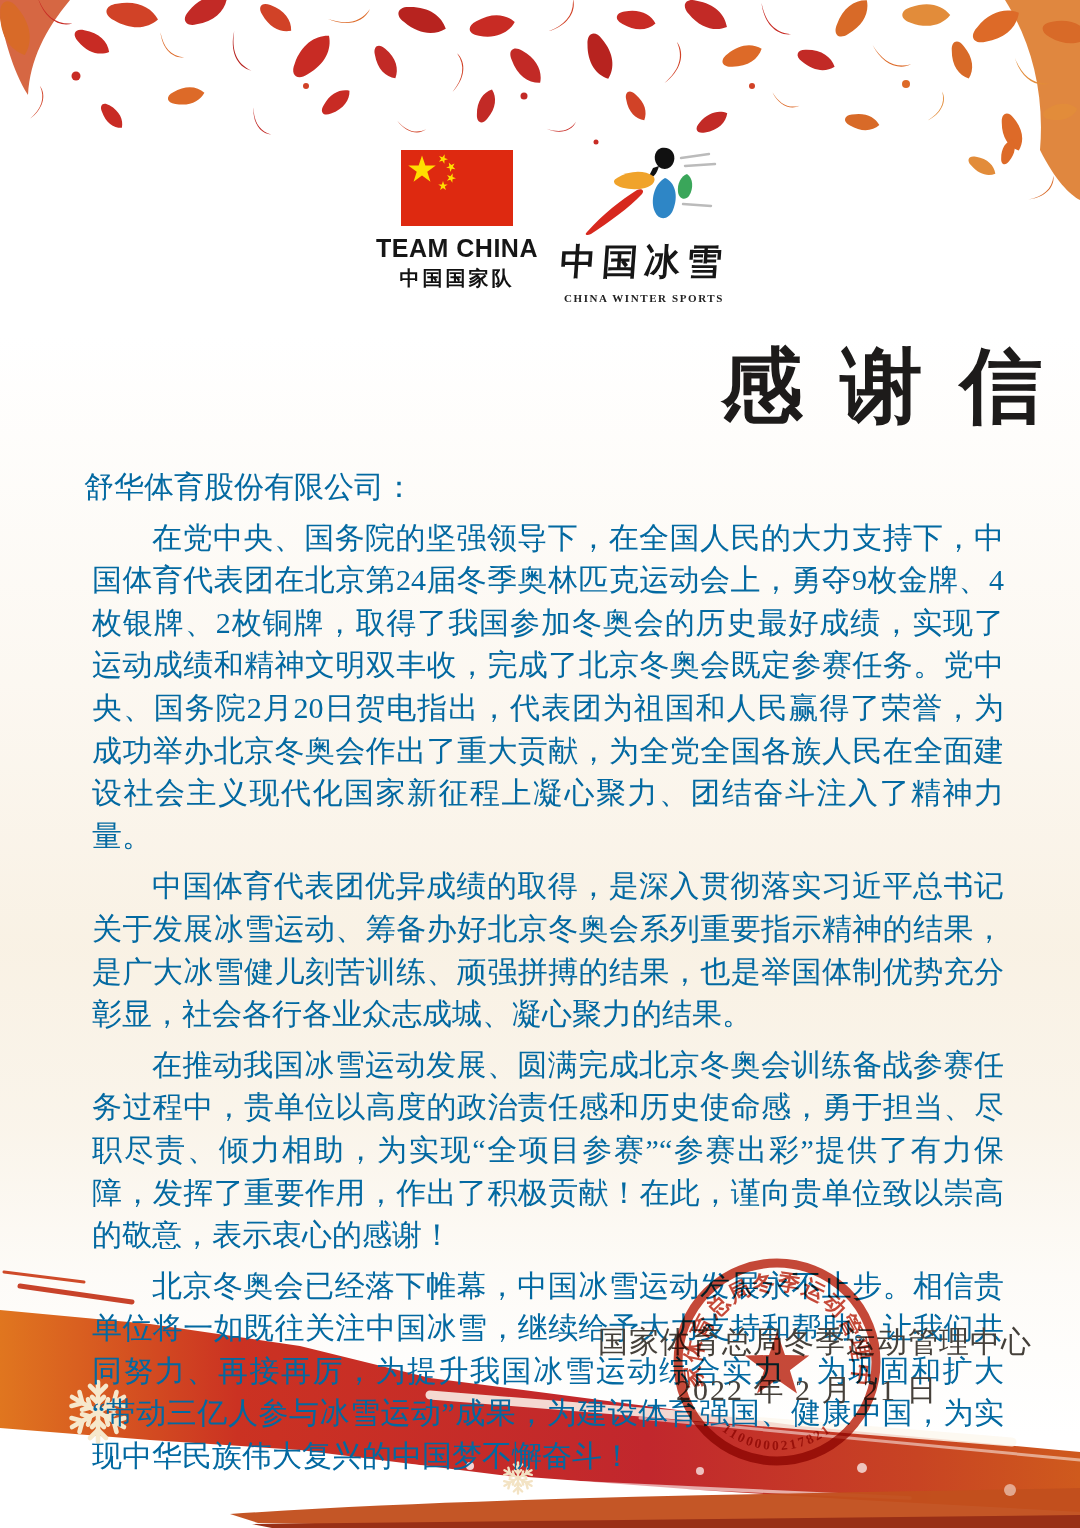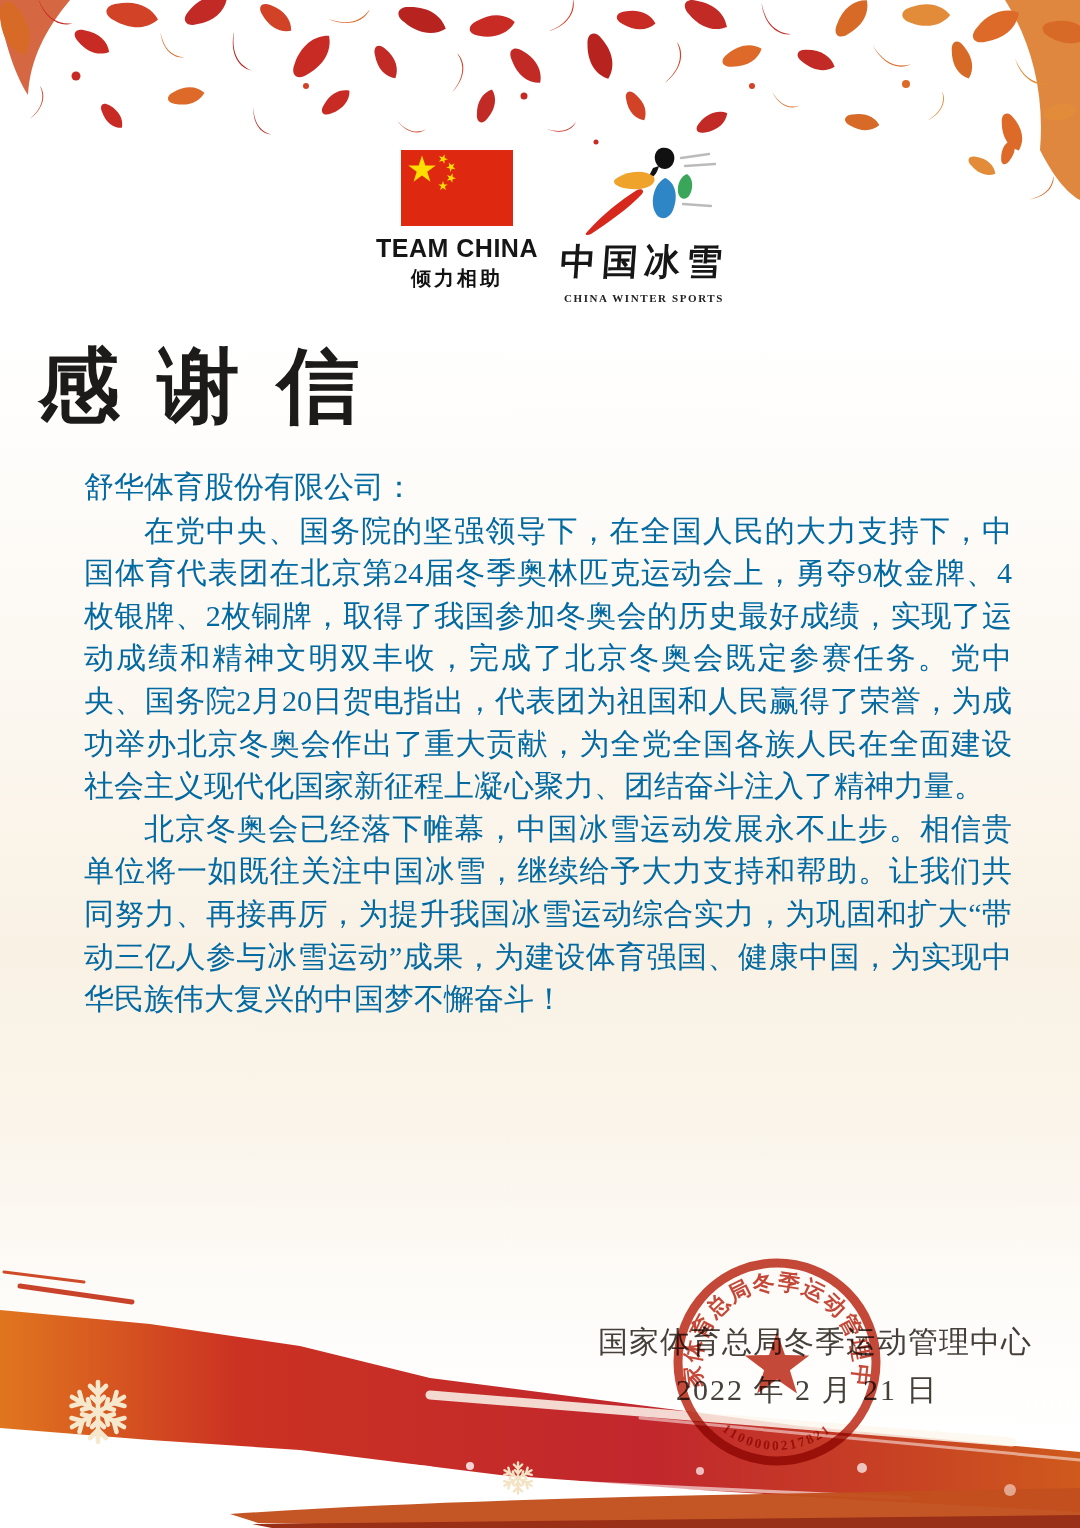--- a/index.html
+++ b/index.html
@@ -44,32 +44,32 @@
     transform:skewX(-4deg);margin-top:-6px;
   }
   #winter-sports .en{
     font-family:"Liberation Serif","DejaVu Serif",serif;
     font-size:11px;font-weight:700;letter-spacing:1.6px;color:#222;margin-top:5px;
   }
 
   
   #letter-title{
     position:absolute;top:332px;left:0;width:1080px;z-index:4;
-    text-align:left;font-size:82px;font-weight:900;color:#1d1b1a;
+    text-align:right;font-size:82px;font-weight:900;color:#1d1b1a;
     letter-spacing:.46em;text-indent:.46em;
   }
 
   
   #letter-body{
     position:absolute;top:466px;left:84px;width:928px;z-index:4;
     font-size:30px;line-height:42.6px;color:#0369a1;
     text-align:justify;
   }
   #letter-body .salutation{margin:0 0 1px 0;}
-  #letter-body p{margin:0;text-indent:2em;}
+  #letter-body p{margin:8px;text-indent:2em;}
 
   
   #signature{
     position:absolute;top:1322px;left:0;width:1080px;z-index:4;
     font-size:30px;color:#45403a;letter-spacing:1px;
   }
   #signature .sig{position:absolute;left:598px;top:0;white-space:nowrap;}
   #signature .date{position:absolute;left:676px;top:48px;white-space:nowrap;letter-spacing:2px;}
 
   #seal{position:absolute;left:666px;top:1251px;z-index:5;mix-blend-mode:multiply;opacity:.93;}
@@ -156,21 +156,21 @@
           <path id="st" d="M0,-9 L2.1,-2.8 L8.6,-2.8 L3.3,1.1 L5.3,7.3 L0,3.5 L-5.3,7.3 L-3.3,1.1 L-8.6,-2.8 L-2.1,-2.8 Z"></path>
         </defs>
         <rect width="112" height="76" fill="#de2910"></rect>
         <use href="#st" transform="translate(21,20) scale(1.6)" fill="#ffde00"></use>
         <use href="#st" transform="translate(42,9) scale(0.55) rotate(20)" fill="#ffde00"></use>
         <use href="#st" transform="translate(50,17) scale(0.55) rotate(45)" fill="#ffde00"></use>
         <use href="#st" transform="translate(50,28) scale(0.55) rotate(20)" fill="#ffde00"></use>
         <use href="#st" transform="translate(42,36) scale(0.55)" fill="#ffde00"></use>
       </svg>
       <div class="en">TEAM CHINA</div>
-      <div class="zh">倾力相助</div>
+      <div class="zh">中国国家队</div>
     </div>
 
     <div id="winter-sports">
       <svg width="150" height="96" viewBox="0 0 150 96">
 
         <path d="M92,4 C101,2 107,9 105,17 C103,25 95,27 90,23 C84,18 84,7 92,4 Z" fill="#111"></path>
         <path d="M90,22 C88,30 84,34 78,36 L84,24 Z" fill="#111"></path>
 
         <path d="M48,34 C60,26 76,26 84,32 C88,36 84,42 76,44 C64,47 50,44 46,40 C44,37 45,36 48,34 Z" fill="#f0a32b"></path>
 
@@ -187,20 +187,22 @@
       <div class="zh">中国冰雪</div>
       <div class="en">CHINA WINTER SPORTS</div>
     </div>
   </div>
 
   <div id="letter-title">感谢信</div>
 
   <div id="letter-body">
     <div class="salutation">舒华体育股份有限公司：</div>
     <p>在党中央、国务院的坚强领导下，在全国人民的大力支持下，中国体育代表团在北京第24届冬季奥林匹克运动会上，勇夺9枚金牌、4枚银牌、2枚铜牌，取得了我国参加冬奥会的历史最好成绩，实现了运动成绩和精神文明双丰收，完成了北京冬奥会既定参赛任务。党中央、国务院2月20日贺电指出，代表团为祖国和人民赢得了荣誉，为成功举办北京冬奥会作出了重大贡献，为全党全国各族人民在全面建设社会主义现代化国家新征程上凝心聚力、团结奋斗注入了精神力量。</p>
+    <p>中国体育代表团优异成绩的取得，是深入贯彻落实习近平总书记关于发展冰雪运动、筹备办好北京冬奥会系列重要指示精神的结果，是广大冰雪健儿刻苦训练、顽强拼搏的结果，也是举国体制优势充分彰显，社会各行各业众志成城、凝心聚力的结果。</p>
+    <p>在推动我国冰雪运动发展、圆满完成北京冬奥会训练备战参赛任务过程中，贵单位以高度的政治责任感和历史使命感，勇于担当、尽职尽责、倾力相助，为实现“全项目参赛”“参赛出彩”提供了有力保障，发挥了重要作用，作出了积极贡献！在此，谨向贵单位致以崇高的敬意，表示衷心的感谢！</p>
     <p>北京冬奥会已经落下帷幕，中国冰雪运动发展永不止步。相信贵单位将一如既往关注中国冰雪，继续给予大力支持和帮助。让我们共同努力、再接再厉，为提升我国冰雪运动综合实力，为巩固和扩大“带动三亿人参与冰雪运动”成果，为建设体育强国、健康中国，为实现中华民族伟大复兴的中国梦不懈奋斗！</p>
   </div>
 
   <div id="signature">
     <div class="sig">国家体育总局冬季运动管理中心</div>
     <div class="date">2022 年 2 月 21 日</div>
   </div>
 
   <svg id="seal" width="222" height="222" viewBox="-111 -111 222 222">
     <defs>

